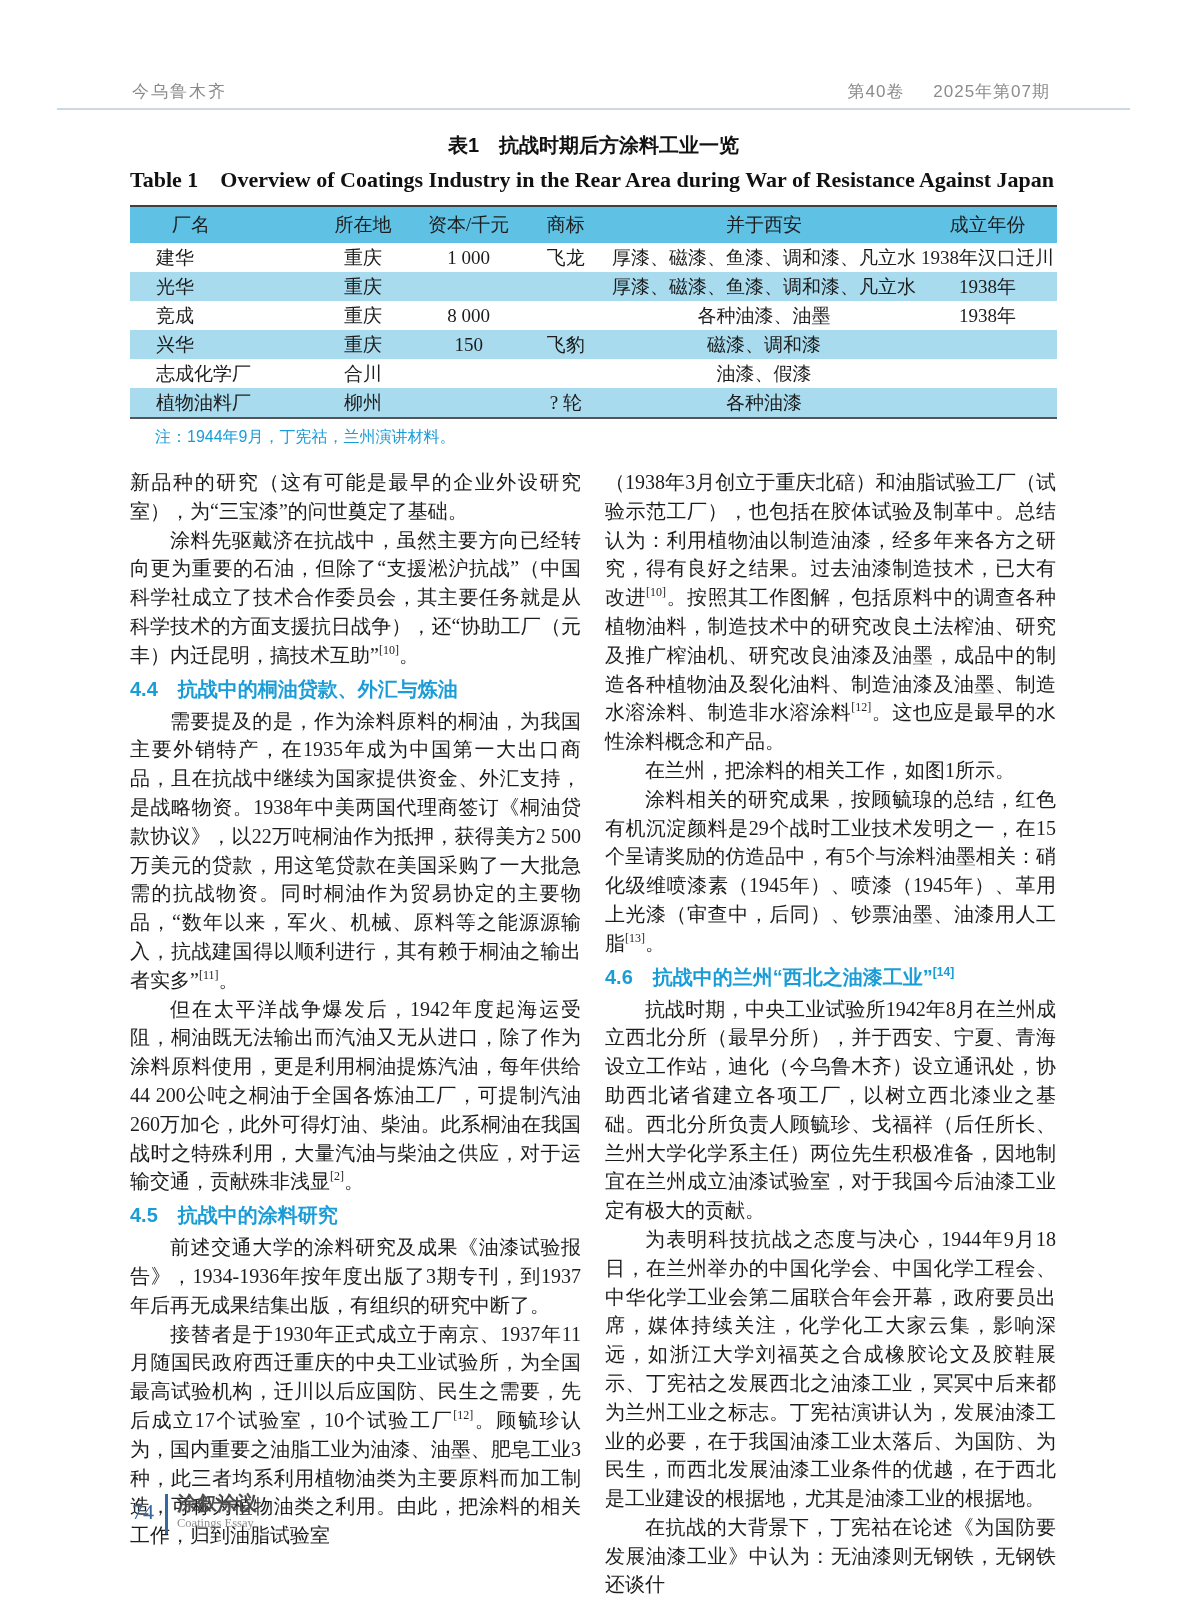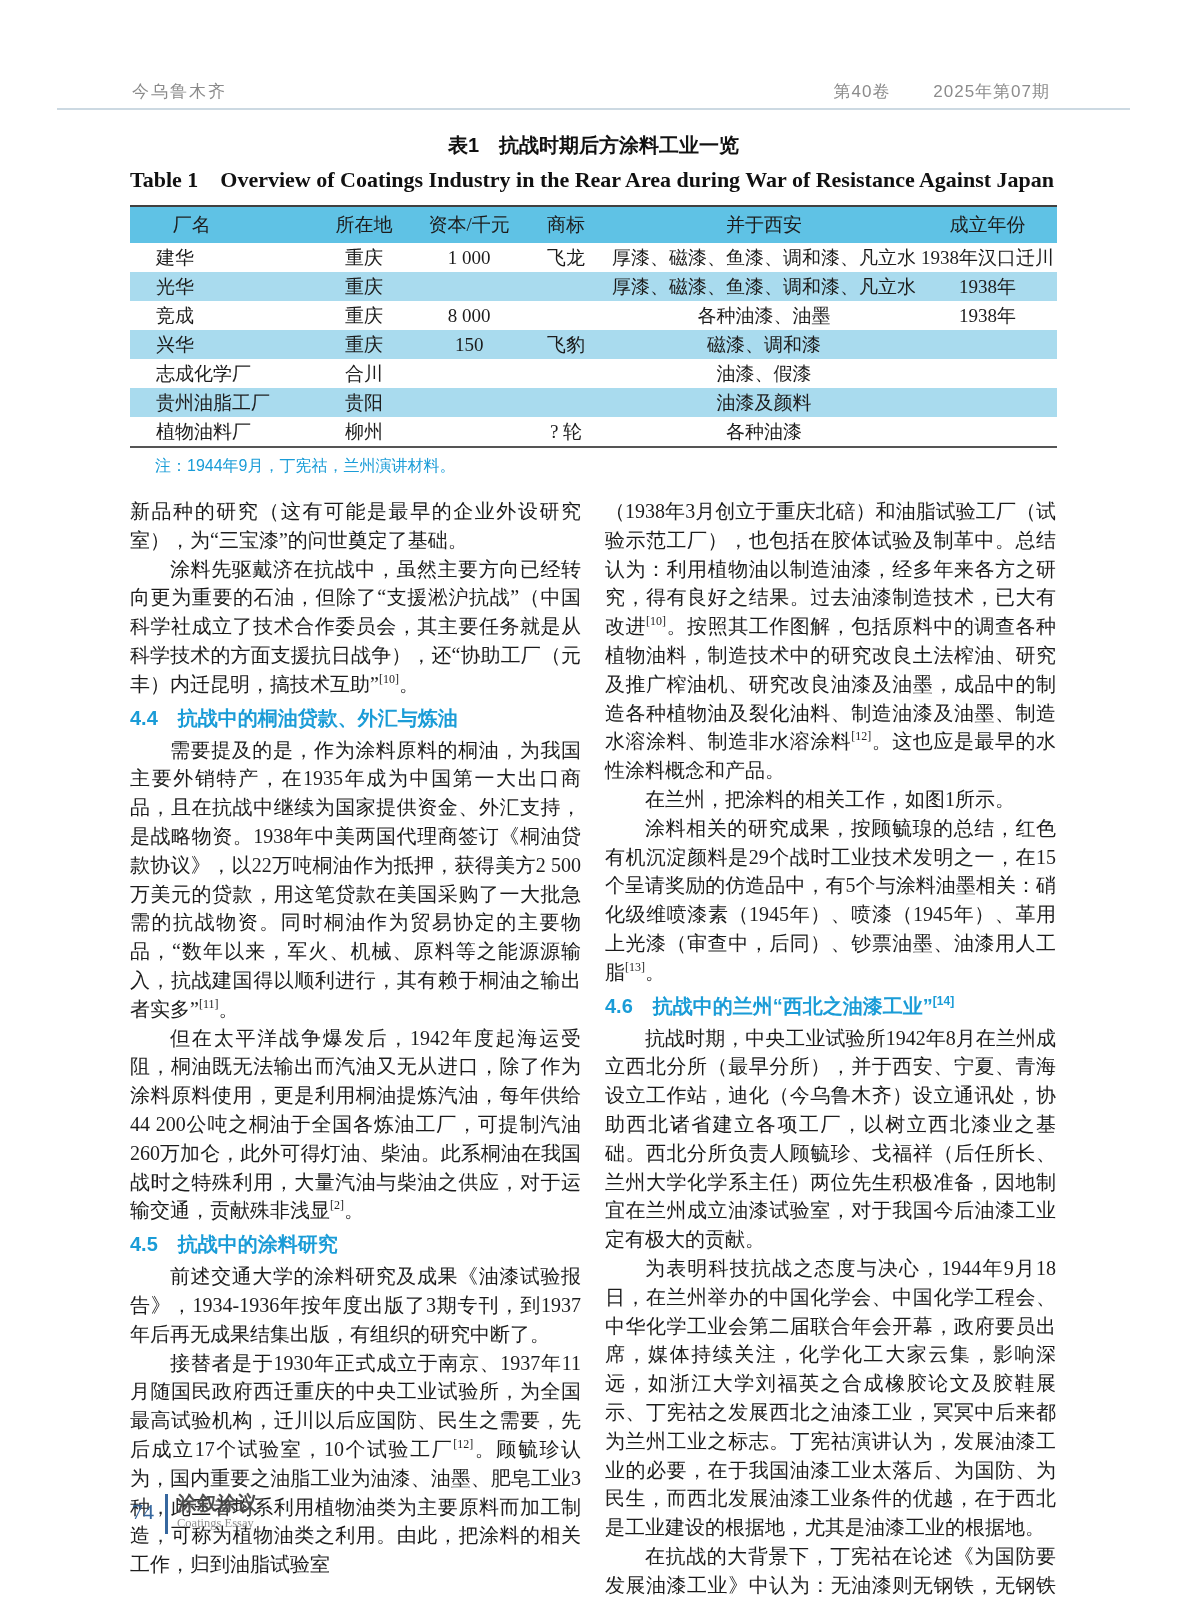--- a/index.html
+++ b/index.html
@@ -2,21 +2,21 @@
 <html style="--accent: #1a9cd7; --table-header: #5fc2e5; --stripe: #a9dbee; --footer-navy: #36679e;"><head>
 <meta charset="utf-8">
 <style>
   html,body{margin:0;padding:0;background:#ffffff;}
   .page{position:relative;width:1187px;height:1600px;background:#fff;overflow:hidden;
         font-family:"Liberation Serif","DejaVu Serif",serif;color:#1c1c1c;}
   
   .running-head{position:absolute;top:80px;left:132px;right:137px;display:flex;
         justify-content:space-between;font-family:"Liberation Sans","DejaVu Sans",sans-serif;
         font-size:17px;color:#8b8b8b;letter-spacing:2px;}
-  .issue-group span{margin-left:36px;letter-spacing:1px;}
+  .issue-group span{margin-left:22px;letter-spacing:1px;}
   .head-rule{position:absolute;top:108px;left:57px;right:57px;height:2px;background:#ccd9e2;}
   
   .content{position:absolute;top:128px;left:130px;width:927px;}
   .caption-zh{text-align:center;font-family:"Liberation Sans","DejaVu Sans",sans-serif;
         font-weight:bold;font-size:20px;color:#111;margin:4px 0 8px;}
   .caption-en{text-align:left;font-weight:bold;font-size:22px;color:#111;margin:0 0 12px;white-space:pre-wrap;}
   table{width:100%;border-collapse:collapse;font-size:19px;
         border-top:2px solid #404040;border-bottom:2px solid #555;}
   th{background:var(--table-header,#5fc2e5);height:36px;font-weight:normal;text-align:center;padding:0 2px;}
   td{height:29px;text-align:center;padding:0 2px;white-space:nowrap;}
@@ -107,28 +107,20 @@
           </tr>
           <tr>
             <td class="c0">志成化学厂</td>
             <td class="c1">合川</td>
             <td class="c2"></td>
             <td class="c3"></td>
             <td class="c4">油漆、假漆</td>
             <td class="c5"></td>
           </tr>
           <tr>
-            <td class="c0">贵州油脂工厂</td>
-            <td class="c1">贵阳</td>
-            <td class="c2"></td>
-            <td class="c3"></td>
-            <td class="c4">油漆及颜料</td>
-            <td class="c5"></td>
-          </tr>
-          <tr>
             <td class="c0">植物油料厂</td>
             <td class="c1">柳州</td>
             <td class="c2"></td>
             <td class="c3">? 轮</td>
             <td class="c4">各种油漆</td>
             <td class="c5"></td>
           </tr>
         </tbody>
     </table>
 

